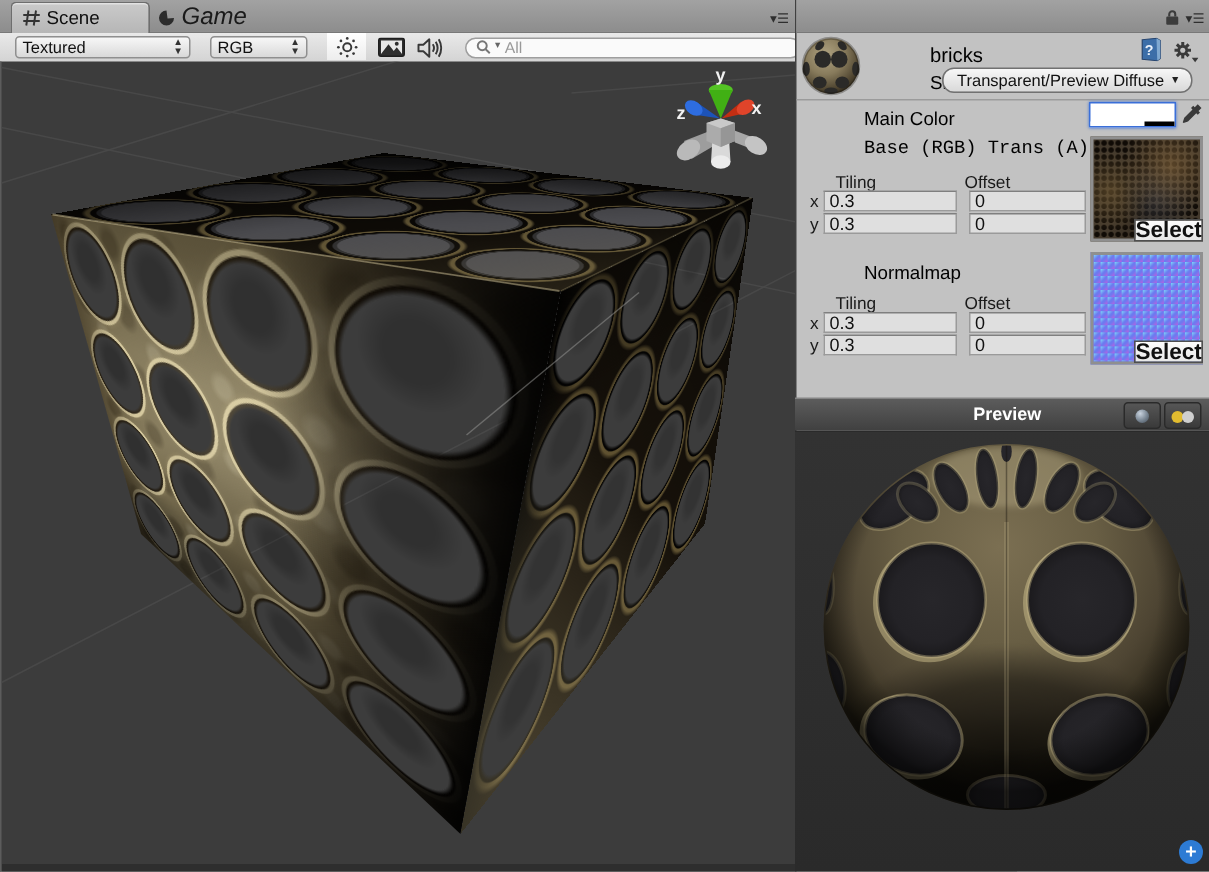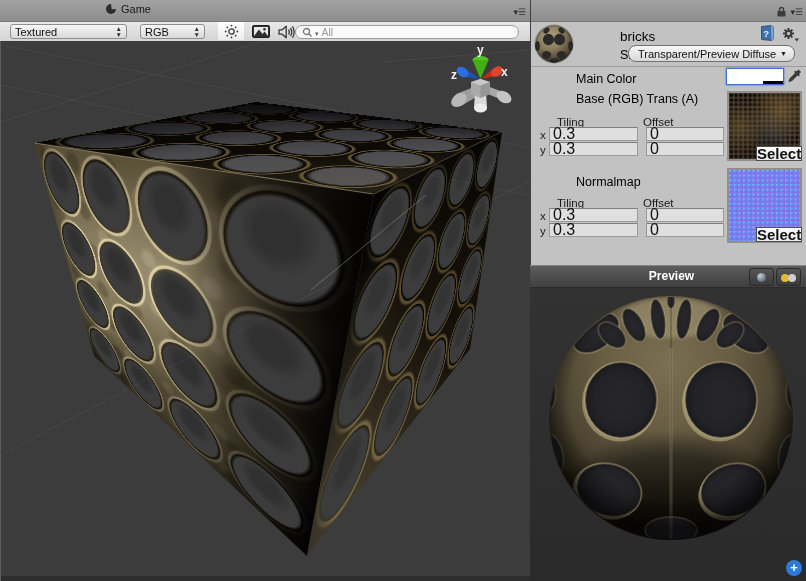--- a/index.html
+++ b/index.html
@@ -5,34 +5,34 @@
 html,body{width:806px;height:581px;overflow:hidden;}
 body{font-family:"Liberation Sans",sans-serif;background:#c2c2c2;position:relative;}
 .abs{position:absolute;}
 
 .tabstrip{position:absolute;left:0;top:0;right:0;height:22px;
  background:linear-gradient(#a2a2a2,#8d8d8d);border-bottom:1px solid #787878;}
 .tab{position:absolute;top:1px;height:21px;background:linear-gradient(#cacaca,#b6b6b6);
  border:1px solid #6e6e6e;border-bottom:none;border-radius:4px 4px 0 0;
  font-size:12.5px;color:#0f0f0f;display:flex;align-items:center;padding:0 9px 0 7px;
  box-shadow:inset 0 1px 0 rgba(255,255,255,.45);}
-.tablabel{position:absolute;top:3px;font-size:11px;color:#1a1a1a;display:flex;align-items:center;}
+.tablabel{position:absolute;top:3px;font-size:16px;color:#1a1a1a;display:flex;align-items:center;font-style:italic;}
 .paneicons{position:absolute;top:7px;right:5px;color:#2e2e2e;font-size:9px;letter-spacing:0;}
 
 #scene{position:absolute;left:0;top:0;width:530px;height:581px;}
 #toolbar{position:absolute;left:0;top:22px;width:530px;height:32px;
  background:linear-gradient(#e9e9e9,#c6c6c6);border-bottom:1px solid #6f6f6f;}
 .dd{position:absolute;top:2px;height:15px;background:linear-gradient(#f7f7f7,#d9d9d9);
  border:1px solid #8f8f8f;border-radius:3px;font-size:11px;color:#111;
  display:flex;align-items:center;padding:0 4px;}
 .dd .arrows{position:absolute;right:4px;top:1px;font-size:6.5px;line-height:6px;color:#333;text-align:center;}
 .tbtn{position:absolute;top:2px;height:15px;border-radius:3px;display:flex;align-items:center;justify-content:center;}
-#search{position:absolute;left:295px;top:3px;width:224px;height:14px;background:#fafafa;
+#search{position:absolute;left:310px;top:3px;width:224px;height:14px;background:#fafafa;
  border:1px solid #9e9e9e;border-radius:8px;font-size:10.5px;color:#999;
- display:flex;align-items:flex-end;padding:0 6px;}
+ display:flex;align-items:flex-start;padding:0 6px;}
 #viewport{position:absolute;left:0;top:41px;width:530px;height:540px;background:#3c3c3c;overflow:hidden;
  border-left:1px solid #5c5c5c;}
 .face{position:absolute;left:0;top:0;width:400px;height:400px;transform-origin:0 0;}
 .face:after{content:"";position:absolute;inset:0;}
 #ftop{transform:matrix3d(0.839357,-0.034477,0.000000,0.001115,0.735416,0.080499,0.000000,-0.000307,0.000000,0.000000,1.000000,0.000000,33.000000,102.000000,0.000000,1.000000);
  background-color:#0d0a06;
  background-image:radial-gradient(circle at 50% 47%, #4a4a4e 0 37px, #2c2c2e 38px 40px, #090705 41px 44px, #5d5132 45px 47px, rgba(13,10,6,0) 50px);
  background-size:100px 100px;}
 #ftop:after{background:linear-gradient(to top right, rgba(205,185,125,.13), rgba(0,0,0,0) 36%, rgba(0,0,0,.6) 88%),
  linear-gradient(to bottom, rgba(0,0,0,.35), rgba(0,0,0,0) 38%),
@@ -74,21 +74,21 @@
 #frightsh{transform:matrix3d(1.034108,-0.025292,0.000000,0.001425,-0.246137,0.772654,0.000000,-0.000257,0.000000,0.000000,1.000000,0.000000,373.000000,153.000000,0.000000,1.000000);
  background-image:radial-gradient(circle at 50% 40%, rgba(0,0,0,.16) 0 17px, rgba(0,0,0,0) 30px);
  background-size:100px 100px;}
 
 #inspector{position:absolute;left:530px;top:0;width:276px;height:581px;background:#c2c2c2;
  border-left:1px solid #404040;}
 #insheader{position:absolute;left:0;top:22px;width:275px;height:45px;border-bottom:1px solid #9b9b9b;}
 .lbl{position:absolute;font-size:12.5px;color:#000000;padding-left:40px;}
 .small{font-size:11.5px;color:#1a1a1a;}
 .field{position:absolute;height:14px;background:#dfdfdf;border:1px solid #9a9a9a;border-top-color:#7f7f7f;
- font-size:16px;color:#111;line-height:12px;padding-left:3px;}
+ font-size:12px;color:#111;line-height:12px;padding-left:3px;}
 .selectbtn{position:absolute;width:46px;height:15px;background:linear-gradient(#fdfdfd,#e8e8e8);
  border:1px solid #4f4f4f;font-size:15px;font-weight:bold;color:#111;text-align:center;line-height:13px;}
 #thumb1{position:absolute;left:727px;top:91px;width:75px;height:70px;border:2px solid #8f8f8f;
  background-color:#443a2d;
  background-image:
   radial-gradient(circle at 73% 27%, rgba(130,100,60,.65), rgba(130,100,60,0) 45%),
   radial-gradient(circle at 16% 52%, rgba(115,92,54,.6), rgba(115,92,54,0) 40%),
   radial-gradient(circle at 60% 60%, rgba(75,85,105,.35), rgba(75,85,105,0) 45%),
   radial-gradient(circle at 55% 88%, rgba(25,18,10,.45), rgba(25,18,10,0) 42%),
   radial-gradient(circle at 2.35px 2.35px, #100b06 1.55px, rgba(70,56,31,0) 2.1px);
@@ -104,20 +104,31 @@
  color:#fff;font-size:12px;font-weight:bold;line-height:21px;padding-left:7px;text-align:center;}
 #prevbody{position:absolute;left:530px;top:288px;width:276px;height:293px;
  background:linear-gradient(#323232,#2a2a2a);overflow:hidden;}
 .phbtn{position:absolute;top:2px;width:25px;height:18px;background:linear-gradient(#565656,#3a3a3a);
  border:1px solid #2a2a2a;border-radius:3px;}
 </style></head>
 <body>
 
 <div id="scene">
   <div class="tabstrip">
+    <div class="tab" style="left:7px;width:93px;">
+      <svg width="12" height="12" viewBox="0 0 12 12" style="margin-right:4px">
+          <g stroke="#333" stroke-width="1.3">
+            <line x1="4" y1="1" x2="2.5" y2="11"></line>
+            <line x1="9" y1="1" x2="7.5" y2="11"></line>
+            <line x1="0.5" y1="4" x2="11.5" y2="4"></line>
+            <line x1="0.5" y1="8" x2="11.5" y2="8"></line>
+          </g>
+        </svg>
+      Scene
+    </div>
     <div class="tablabel" style="left:105px;">
       <svg width="12" height="12" viewBox="0 0 12 12" style="margin-right:4px">
           <path d="M6 1 A5 5 0 1 0 11 6 L6.7 6.3 Z" fill="#2c2c2c"></path>
         </svg>
       Game
     </div>
     <div class="paneicons" style="right:4px;">▾☰</div>
   </div>
   <div id="toolbar">
     <div class="dd" style="left:10px;width:117px;">Textured<span class="arrows">▲<br>▼</span></div>
@@ -271,21 +282,21 @@
   </svg>
 
   <div class="lbl" style="left:536px;top:72px;">Main Color</div>
   <div class="abs" style="left:726px;top:68px;width:58px;height:17px;border:1px solid #3a6fd8;box-shadow:0 0 2px #3a6fd8;background:#fff;">
     <div class="abs" style="left:0;bottom:0;width:100%;height:3px;background:#fff;"></div>
     <div class="abs" style="right:0;bottom:0;width:36%;height:3px;background:#000;"></div>
   </div>
   <svg class="abs" style="left:788px;top:68px" width="14" height="17" viewBox="0 0 14 17">
     <path d="M10.5 1.5 L13 4 L11 6 L12 7 L10.5 8.5 L9.5 7.5 L4 13 L1 14 L0.5 13.5 L1.5 10.5 L7 5 L6 4 L7.5 2.5 L8.5 3.5 Z" fill="#3a3a3a"></path>
   </svg>
-  <div class="lbl" style="left:536px;top:92px;">Base (RGB) Trans (A)</div>
+  <div class="lbl" style="left:536px;top:92px;font-family:Liberation Mono, monospace;">Base (RGB) Trans (A)</div>
   <div id="thumb1"></div>
   <div class="selectbtn" style="left:756px;top:146px;">Select</div>
   <div class="small abs" style="left:557px;top:116px;">Tiling</div>
   <div class="small abs" style="left:643px;top:116px;">Offset</div>
   <div class="small abs" style="left:540px;top:129px;">x</div>
   <div class="field" style="left:549px;top:127px;width:89px;">0.3</div>
   <div class="field" style="left:646px;top:127px;width:78px;">0</div>
   <div class="small abs" style="left:540px;top:144px;">y</div>
   <div class="field" style="left:549px;top:142px;width:89px;">0.3</div>
   <div class="field" style="left:646px;top:142px;width:78px;">0</div>

